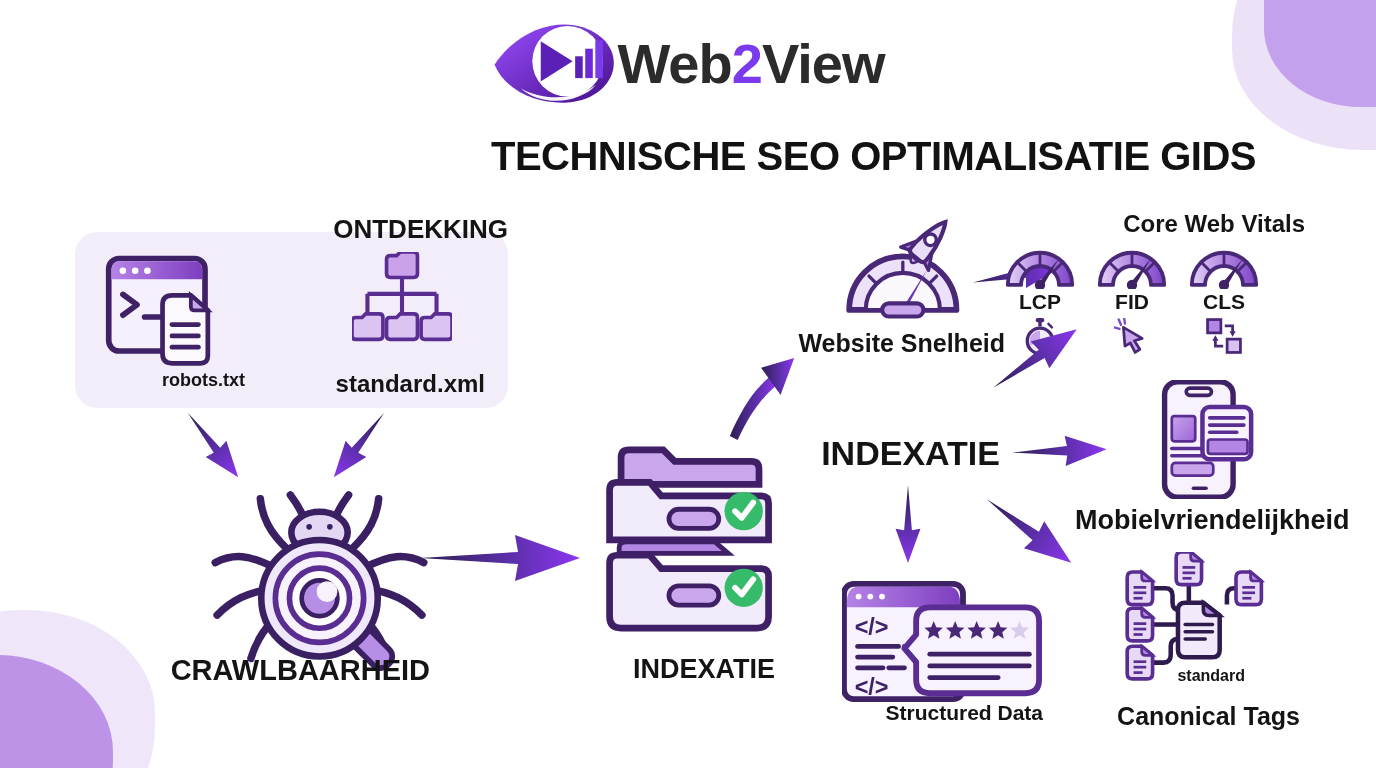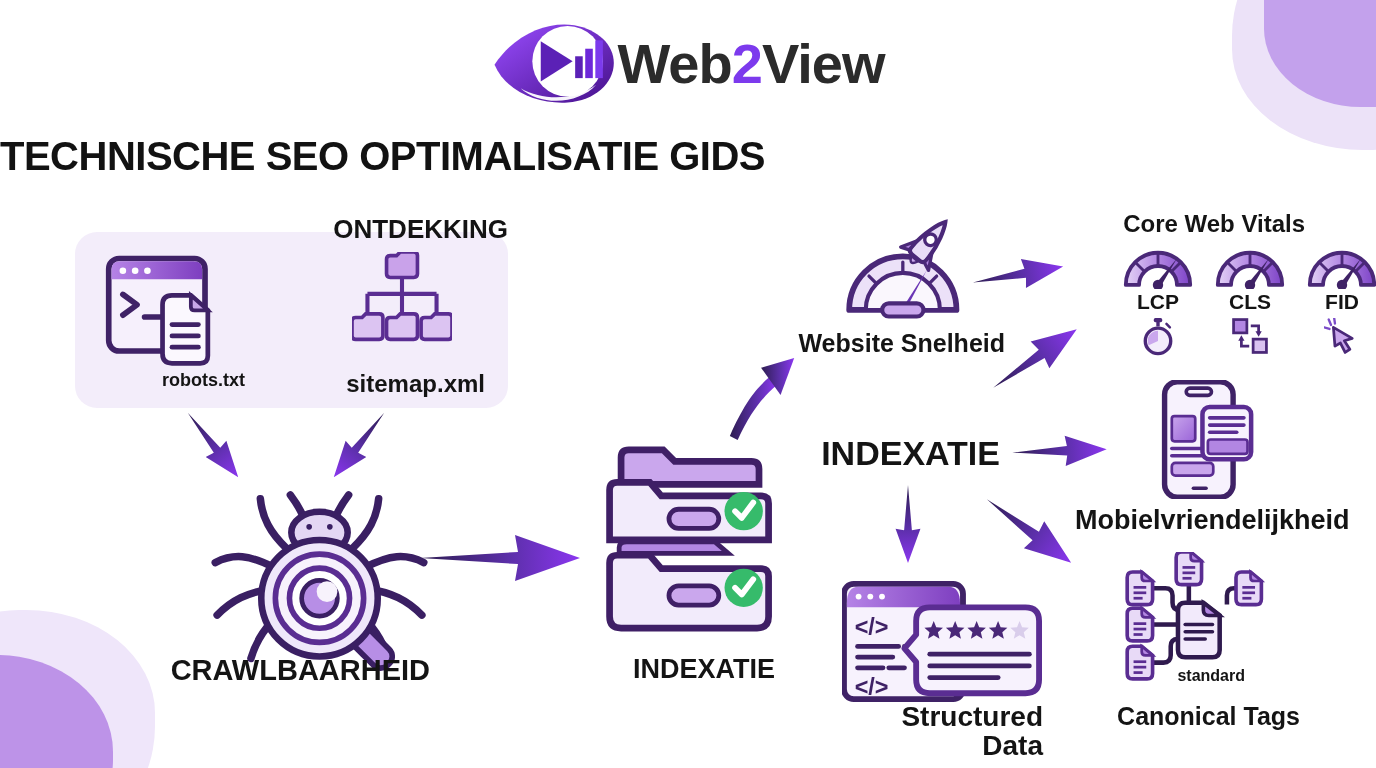--- a/index.html
+++ b/index.html
@@ -7,38 +7,38 @@
   body{font-family:"Liberation Sans",sans-serif;background:#ffffff;overflow:hidden}
   .canvas{position:relative;width:1376px;height:768px;background:#fff;overflow:hidden}
   .blob{position:absolute;z-index:0}
   .blob.tr-outer{left:1232px;top:-80px;width:232px;height:230px;background:#ece2f8;border-radius:47% 53% 42% 58% / 52% 48% 55% 45%}
   .blob.tr-inner{left:1264px;top:-95px;width:190px;height:202px;background:#c3a1ec;border-radius:50% 50% 45% 55% / 50% 50% 58% 42%}
   .blob.bl-outer{left:-100px;top:610px;width:255px;height:235px;background:#efe6fa;border-radius:48% 52% 45% 55% / 55% 45% 52% 48%}
   .blob.bl-inner{left:-125px;top:655px;width:238px;height:205px;background:#bd93e8;border-radius:50% 50% 48% 52% / 52% 48% 50% 50%}
   .logo-row{position:absolute;left:0;top:18px;width:1376px;display:flex;justify-content:center;align-items:center;gap:0;z-index:3}
   .brand{font-size:56px;font-weight:800;color:#2b2b2b;letter-spacing:-1px}
   .brand .accent{color:#7c3aed}
-  .title{position:absolute;left:0;top:134px;width:1256px;text-align:left;font-size:40px;font-weight:800;color:#121212;letter-spacing:-0.5px;z-index:3}
+  .title{position:absolute;left:0;top:134px;width:1256px;text-align:right;font-size:40px;font-weight:800;color:#121212;letter-spacing:-0.5px;z-index:3}
   .panel{position:absolute;left:75px;top:232px;width:433px;height:176px;background:#f3edfa;border-radius:22px;z-index:1}
   .label{position:absolute;color:#141414;font-weight:700;text-align:right;line-height:1.05;z-index:3}
   .lbl-ontdekking{left:75px;top:216px;width:433px;font-size:26px;font-weight:800}
   .lbl-robots{left:85px;top:371px;width:160px;font-size:18px}
   .lbl-sitemap{left:320px;top:371px;width:165px;font-size:24px}
   .lbl-crawl{left:140px;top:655px;width:290px;font-size:29px;font-weight:700}
   .lbl-index{left:605px;top:655px;width:170px;font-size:27px;font-weight:800}
   .lbl-snelheid{left:790px;top:330px;width:215px;font-size:25px}
   .lbl-cwv{left:1080px;top:211px;width:225px;font-size:24px;font-weight:800}
   .lbl-hub{left:820px;top:436px;width:180px;font-size:34px;font-weight:800}
   .lbl-mobile{left:1075px;top:506px;width:260px;font-size:27px}
-  .lbl-sd{left:838px;top:702px;width:205px;font-size:28px}
+  .lbl-sd{left:838px;top:702px;width:205px;font-size:21px}
   .lbl-ct{left:1110px;top:703px;width:190px;font-size:25px}
   .lbl-standard{left:1170px;top:668px;width:75px;font-size:16px}
   .node-icon{position:absolute;z-index:2}
   .arrow{position:absolute;z-index:2}
-  .cwv-row{position:absolute;left:1122px;top:243px;width:252px;display:flex;gap:20px;z-index:2}
+  .cwv-row{position:absolute;left:1004px;top:243px;width:252px;display:flex;gap:20px;z-index:2}
   .cwv-col{width:74px;display:flex;flex-direction:column;align-items:center}
   .cwv-col .metric{font-size:21px;font-weight:800;color:#141414;margin-top:1px}
   .cwv-col .micon{margin-top:4px}
 </style>
 </head>
 <body>
 
 <div class="canvas">
 
   <svg width="0" height="0" style="position:absolute" aria-hidden="true">
@@ -121,21 +121,21 @@
   </svg>
   <div class="label lbl-robots">robots.txt</div>
 
   <svg class="node-icon" viewBox="0 0 110 100" style="left:352px;top:252px;width:100px;height:91px">
     <path d="M55,28 V46 M17,46 H93 M17,46 V68 M55,46 V68 M93,46 V68" fill="none" stroke="#5a2d92" stroke-width="4.5"></path>
     <use href="#sfolder" transform="translate(38,0)" fill="#c9a2ea" stroke="#5a2d92" stroke-width="4"></use>
     <use href="#sfolder" transform="translate(0,68)" fill="#dcc4f2" stroke="#5a2d92" stroke-width="4"></use>
     <use href="#sfolder" transform="translate(38,68)" fill="#dcc4f2" stroke="#5a2d92" stroke-width="4"></use>
     <use href="#sfolder" transform="translate(76,68)" fill="#dcc4f2" stroke="#5a2d92" stroke-width="4"></use>
   </svg>
-  <div class="label lbl-sitemap">sitemap.xml</div>
+  <div class="label lbl-sitemap">standard.xml</div>
 
   <svg class="arrow" viewBox="0 0 100 36" style="left:172px;top:430px;width:82px;height:30px;transform:rotate(52deg)">
       <use href="#arrowP" fill="url(#agrad)"></use>
     </svg>
   <svg class="arrow" viewBox="0 0 100 36" style="left:318px;top:430px;width:82px;height:30px;transform:rotate(128deg)">
       <use href="#arrowP" fill="url(#agrad)"></use>
     </svg>
 
   <svg class="node-icon" viewBox="0 0 250 230" style="left:202px;top:478px;width:235px;height:216px">
     <g fill="none" stroke="#3a1f63" stroke-width="8" stroke-linecap="round">
@@ -234,47 +234,47 @@
     </div>
     <div class="cwv-col">
       <svg viewBox="0 0 76 48" width="72" height="46">
         <path d="M4,44 A34,34 0 0 1 72,44 L58,44 A20,20 0 0 0 18,44 Z" fill="url(#gband)" stroke="#4a2878" stroke-width="4" stroke-linejoin="round"></path>
         <line x1="38" y1="10" x2="38" y2="24" stroke="#4a2878" stroke-width="3"></line>
         <line x1="62" y1="20" x2="52" y2="30" stroke="#4a2878" stroke-width="3"></line>
         <line x1="14" y1="20" x2="24" y2="30" stroke="#4a2878" stroke-width="3"></line>
         <polygon points="33,46 43,42 58,16" fill="#3f2266"></polygon>
           <circle cx="38" cy="44" r="5.5" fill="#3f2266"></circle>
       </svg>
-      <div class="metric">CLS</div>
+      <div class="metric">FID</div>
       <svg class="micon" viewBox="0 0 46 46" width="36" height="36">
-        <rect x="2" y="2" width="17" height="17" fill="#b286e2" stroke="#4a2878" stroke-width="3.5"></rect>
-        <rect x="27" y="27" width="17" height="17" fill="#d9c2f0" stroke="#4a2878" stroke-width="3.5"></rect>
-        <path d="M24,10 H34 V18" fill="none" stroke="#4a2878" stroke-width="3.5"></path>
-        <polygon points="30,17 38,17 34,24" fill="#4a2878"></polygon>
-        <path d="M22,36 H12 V28" fill="none" stroke="#4a2878" stroke-width="3.5"></path>
-        <polygon points="8,29 16,29 12,22" fill="#4a2878"></polygon>
+        <g stroke="#7a4bc8" stroke-width="3" stroke-linecap="round">
+          <line x1="6" y1="2" x2="9" y2="9"></line>
+            <line x1="0" y1="12" x2="7" y2="14"></line>
+            <line x1="13" y1="0" x2="14" y2="7"></line>
+        </g>
+        <polygon points="12,12 36,26 26,29 33,40 27,44 21,32 14,36" fill="#c9a6ec" stroke="#4a2878" stroke-width="3.5" stroke-linejoin="round"></polygon>
       </svg>
     </div>
     <div class="cwv-col">
       <svg viewBox="0 0 76 48" width="72" height="46">
         <path d="M4,44 A34,34 0 0 1 72,44 L58,44 A20,20 0 0 0 18,44 Z" fill="url(#gband)" stroke="#4a2878" stroke-width="4" stroke-linejoin="round"></path>
         <line x1="38" y1="10" x2="38" y2="24" stroke="#4a2878" stroke-width="3"></line>
         <line x1="62" y1="20" x2="52" y2="30" stroke="#4a2878" stroke-width="3"></line>
         <line x1="14" y1="20" x2="24" y2="30" stroke="#4a2878" stroke-width="3"></line>
         <polygon points="33,46 43,42 58,16" fill="#3f2266"></polygon>
           <circle cx="38" cy="44" r="5.5" fill="#3f2266"></circle>
       </svg>
-      <div class="metric">FID</div>
+      <div class="metric">CLS</div>
       <svg class="micon" viewBox="0 0 46 46" width="36" height="36">
-        <g stroke="#7a4bc8" stroke-width="3" stroke-linecap="round">
-          <line x1="6" y1="2" x2="9" y2="9"></line>
-            <line x1="0" y1="12" x2="7" y2="14"></line>
-            <line x1="13" y1="0" x2="14" y2="7"></line>
-        </g>
-        <polygon points="12,12 36,26 26,29 33,40 27,44 21,32 14,36" fill="#c9a6ec" stroke="#4a2878" stroke-width="3.5" stroke-linejoin="round"></polygon>
+        <rect x="2" y="2" width="17" height="17" fill="#b286e2" stroke="#4a2878" stroke-width="3.5"></rect>
+        <rect x="27" y="27" width="17" height="17" fill="#d9c2f0" stroke="#4a2878" stroke-width="3.5"></rect>
+        <path d="M24,10 H34 V18" fill="none" stroke="#4a2878" stroke-width="3.5"></path>
+        <polygon points="30,17 38,17 34,24" fill="#4a2878"></polygon>
+        <path d="M22,36 H12 V28" fill="none" stroke="#4a2878" stroke-width="3.5"></path>
+        <polygon points="8,29 16,29 12,22" fill="#4a2878"></polygon>
       </svg>
     </div>
   </div>
 
   <div class="label lbl-hub">INDEXATIE</div>
   <svg class="arrow" viewBox="0 0 100 36" style="left:984px;top:340px;width:102px;height:37px;transform:rotate(-35deg)">
       <use href="#arrowP" fill="url(#agrad)"></use>
     </svg>
   <svg class="arrow" viewBox="0 0 100 36" style="left:1012px;top:434px;width:95px;height:34px;transform:rotate(-2deg)">
       <use href="#arrowP" fill="url(#agrad)"></use>

